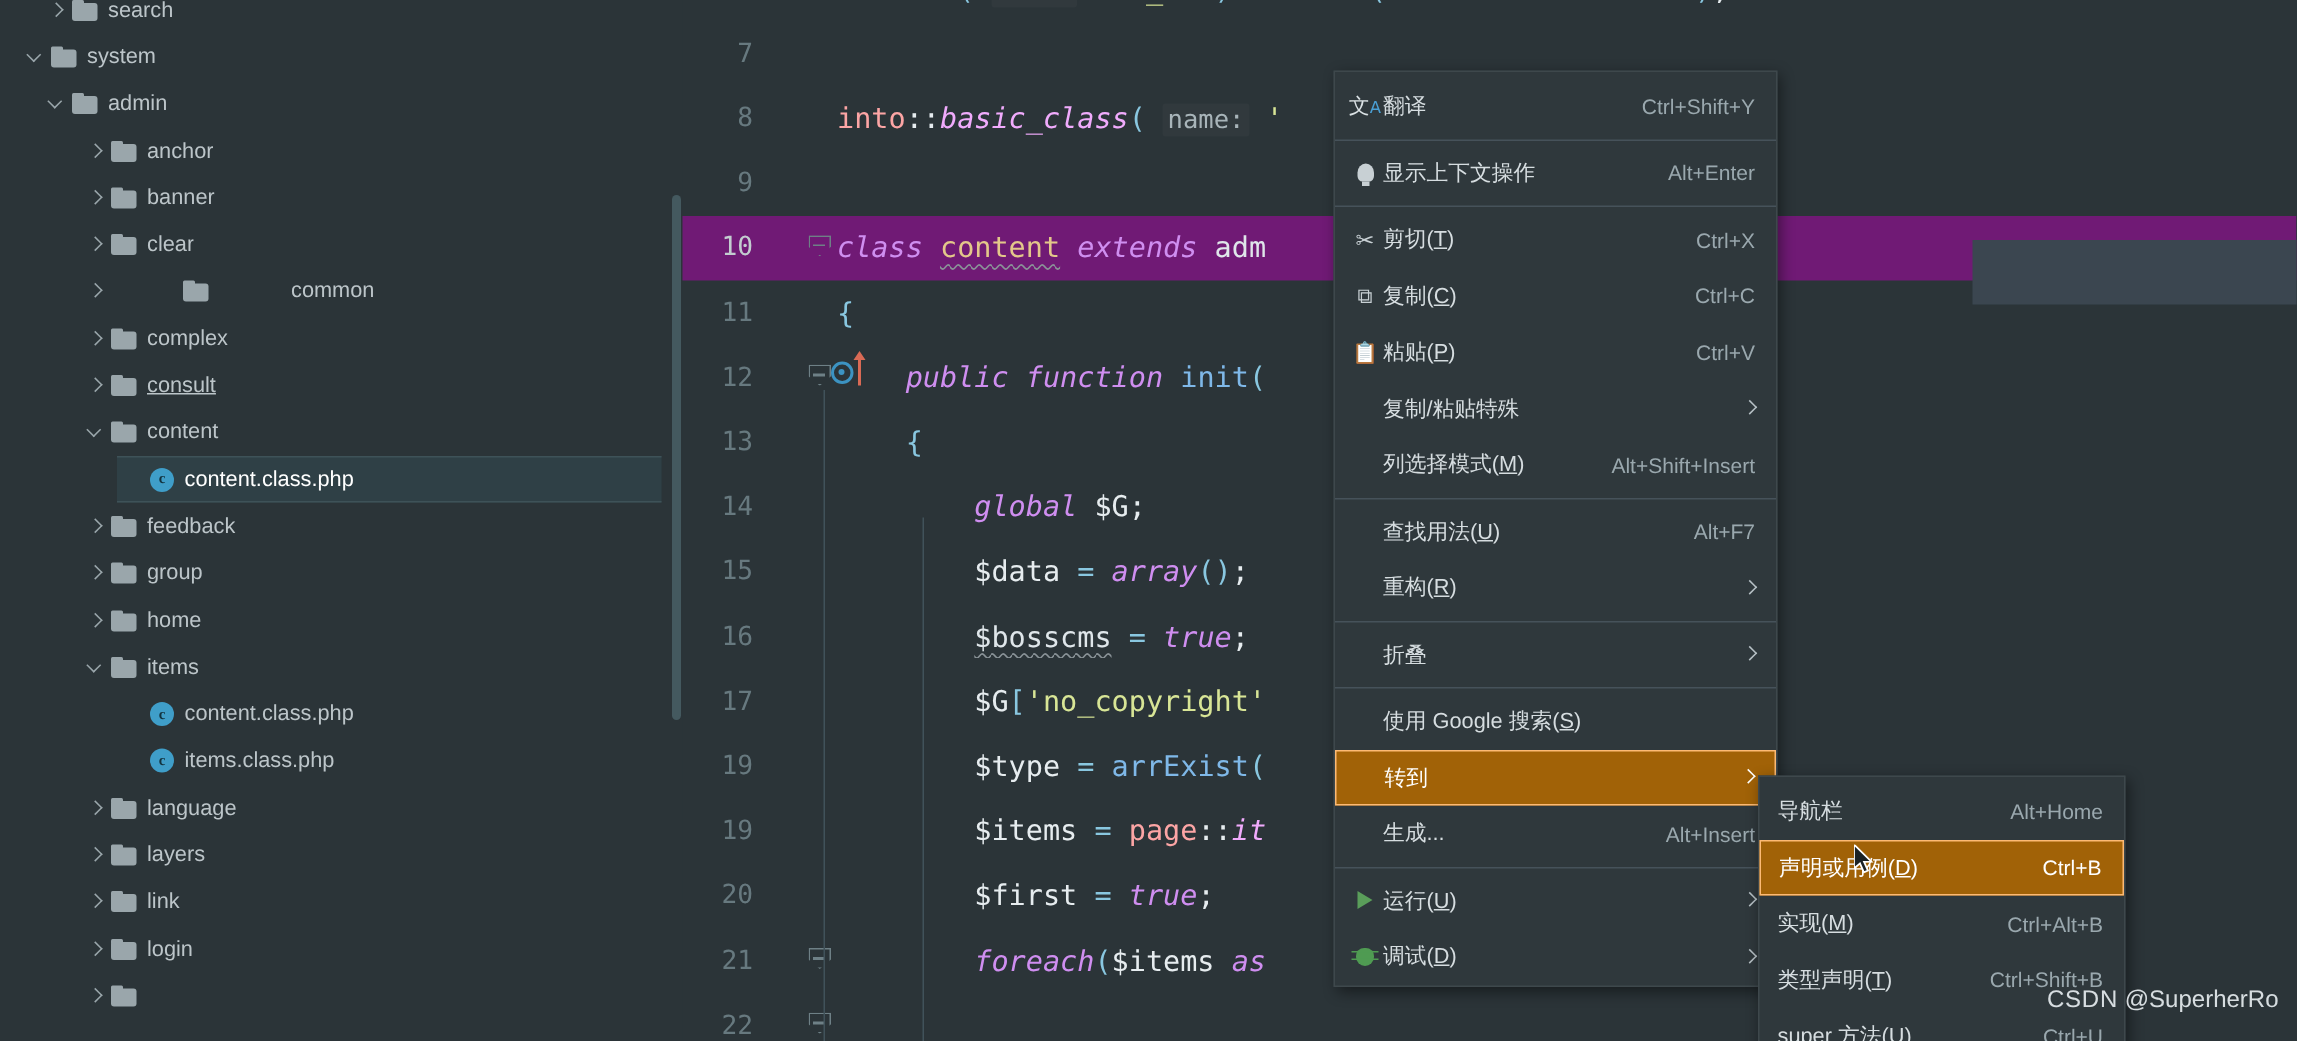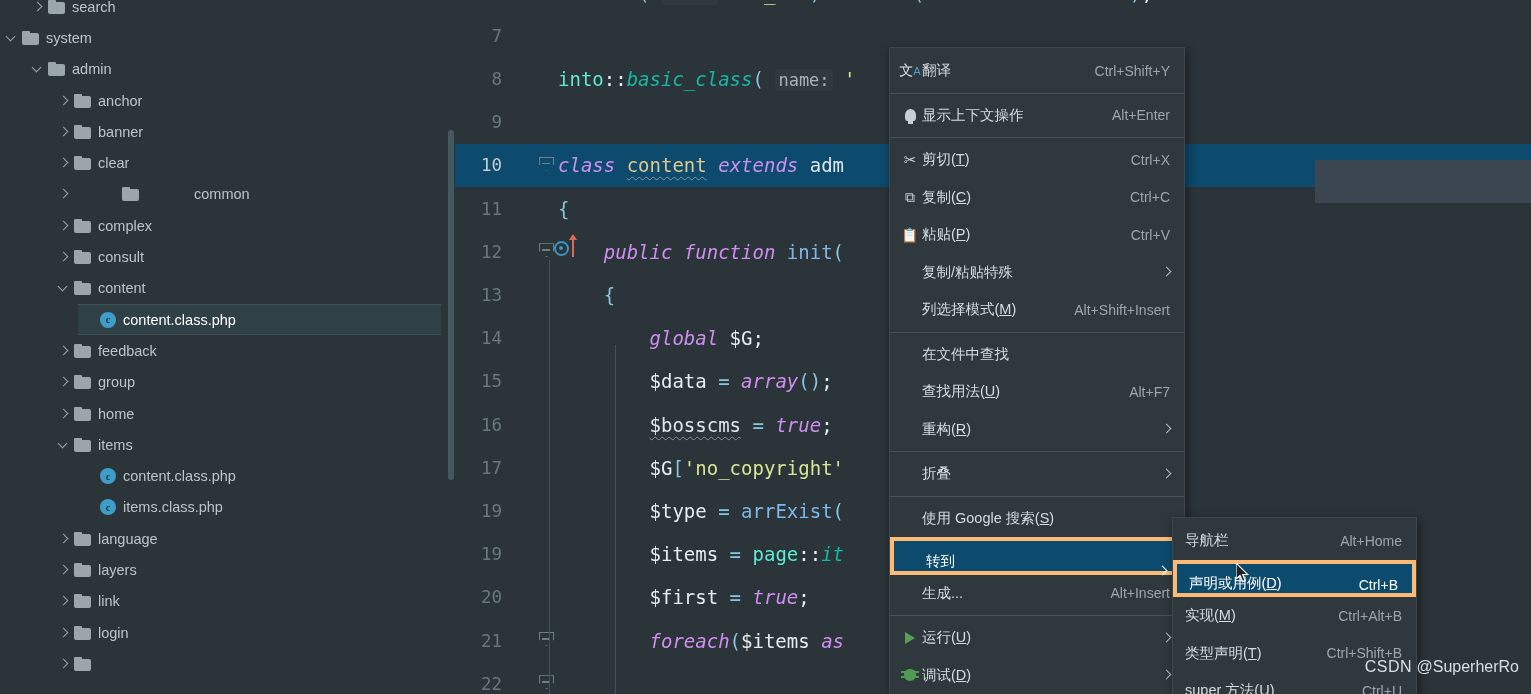--- a/index.html
+++ b/index.html
@@ -79,21 +79,21 @@
   #editor {
     position: absolute; left: 455px; top: 0; right: 0; height: 694px;
     background: #2b3438;
     font-family: "DejaVu Sans Mono", monospace;
     font-size: 19px;
   }
   .code-line {
     position: absolute; left: 0; width: 1076px; height: 43.2px;
     display: flex; align-items: center;
   }
-  .code-line.current { background: #0c4a6e; }
+  .code-line.current { background: #701a75; }
   .gutter {
     width: 55px; flex: 0 0 55px; text-align: right;
     color: #67797f; font-size: 17.5px; padding-right: 8px;
   }
   .code-line.current .gutter { color: #c3ccd0; }
   .gutter-marks { width: 48px; flex: 0 0 48px; position: relative; height: 100%; }
   .fold {
     position: absolute; left: 29px; top: 13px;
     width: 15px; height: 14px;
   }
@@ -124,22 +124,22 @@
     width: 0; height: 0;
     border-left: 4.5px solid transparent;
     border-right: 4.5px solid transparent;
     border-bottom: 6px solid #d96a55;
   }
   .indent-guide {
     position: absolute; top: 0; width: 1px; height: 43.2px; background: #41525a;
   }
   .code-txt { white-space: pre; }
   .kw { color: #cf8ef0; font-style: italic; }
-  .cls { color: #14b8a6; font-style: italic; }
-  .cls-b { color: #5eead4; }
+  .cls { color: #f0abfc; font-style: italic; }
+  .cls-b { color: #fca5a5; }
   .name { color: #dfe6ea; }
   .str { color: #d8e596; }
   .var { color: #e6ecef; }
   .punc { color: #89c7e0; }
   .fn { color: #7fb8e8; }
   .type-hint {
     background: #31393d; color: #a8b4b9;
     border-radius: 2px; padding: 1px 3px;
     font-size: 17px;
   }
@@ -164,21 +164,21 @@
     z-index: 30;
     padding: 4px 0 0 0;
   }
   .mi {
     position: relative;
     height: 37.5px; display: flex; align-items: center;
     color: #d6dde0; font-size: 14.5px;
     padding: 0 14px 0 8px;
     white-space: nowrap;
   }
-  .mi.hl { background: #0c4a6e; color: #ffffff; border: 4px solid #fdba74; align-items: flex-end; }
+  .mi.hl { background: #a16207; color: #ffffff; border: 1px solid #fdba74; }
   .mi-ico { width: 24px; flex: 0 0 24px; display: flex; align-items: center; justify-content: center; }
   .mi-label { flex: 1 1 auto; }
   .mi-acc { color: #9aa8ae; font-size: 14px; margin-left: 16px; }
   .mi.hl .mi-acc { color: #ffffff; }
   .sub-arrow {
     width: 0; height: 0; margin-left: 16px;
     position: relative;
   }
   .sub-arrow::after {
     content: ""; position: absolute; right: 0; top: -4px;
@@ -257,21 +257,21 @@
 
 <div id="root">
 
   <div id="sidebar">
     <div id="tree-list" style="margin-top: -9px;">
         <div class="tree-row" style="margin-left: 26px; width: 415px;">
           <span class="chev "></span>
           <span class="folder-ico"></span>
           <span class="tree-label">search</span>
         </div>
-        <div class="tree-row" style="margin-left: 0px; width: 441px;">
+        <div class="tree-row" style="margin-left: 12px; width: 441px;">
           <span class="chev open"></span>
           <span class="folder-ico"></span>
           <span class="tree-label">system</span>
         </div>
         <div class="tree-row" style="margin-left: 26px; width: 415px;">
           <span class="chev open"></span>
           <span class="folder-ico"></span>
           <span class="tree-label">admin</span>
         </div>
         <div class="tree-row" style="margin-left: 52px; width: 389px;">
@@ -292,21 +292,21 @@
         <div class="tree-row" style="margin-left: 52px; width: 389px; gap: 48px;">
           <span class="chev "></span>
           <span class="folder-ico"></span>
           <span class="tree-label">common</span>
         </div>
         <div class="tree-row" style="margin-left: 52px; width: 389px;">
           <span class="chev "></span>
           <span class="folder-ico"></span>
           <span class="tree-label">complex</span>
         </div>
-        <div class="tree-row" style="margin-left: 52px; width: 389px;">
+        <div class="tree-row" style="margin-left: 52px; width: 389px; text-decoration: underline;">
           <span class="chev "></span>
           <span class="folder-ico"></span>
           <span class="tree-label">consult</span>
         </div>
         <div class="tree-row" style="margin-left: 52px; width: 389px;">
           <span class="chev open"></span>
           <span class="folder-ico"></span>
           <span class="tree-label">content</span>
         </div>
         <div class="tree-row selected" style="margin-left: 78px; width: 363px;">
@@ -520,24 +520,20 @@
         <span class="sub-arrow"></span>
       </div>
       <div class="mi">
         <span class="mi-ico"></span>
         <span class="mi-label">列选择模式<span>(<span class="u">M</span>)</span></span>
         <span class="mi-acc">Alt+Shift+Insert</span>
       </div>
       <div class="msep"></div>
       <div class="mi">
         <span class="mi-ico"></span>
-        <span class="mi-label">在文件中查找</span>
-      </div>
-      <div class="mi">
-        <span class="mi-ico"></span>
         <span class="mi-label">查找用法<span>(<span class="u">U</span>)</span></span>
         <span class="mi-acc">Alt+F7</span>
       </div>
       <div class="mi">
         <span class="mi-ico"></span>
         <span class="mi-label">重构<span>(<span class="u">R</span>)</span></span>
         <span class="sub-arrow"></span>
       </div>
       <div class="msep"></div>
       <div class="mi">

